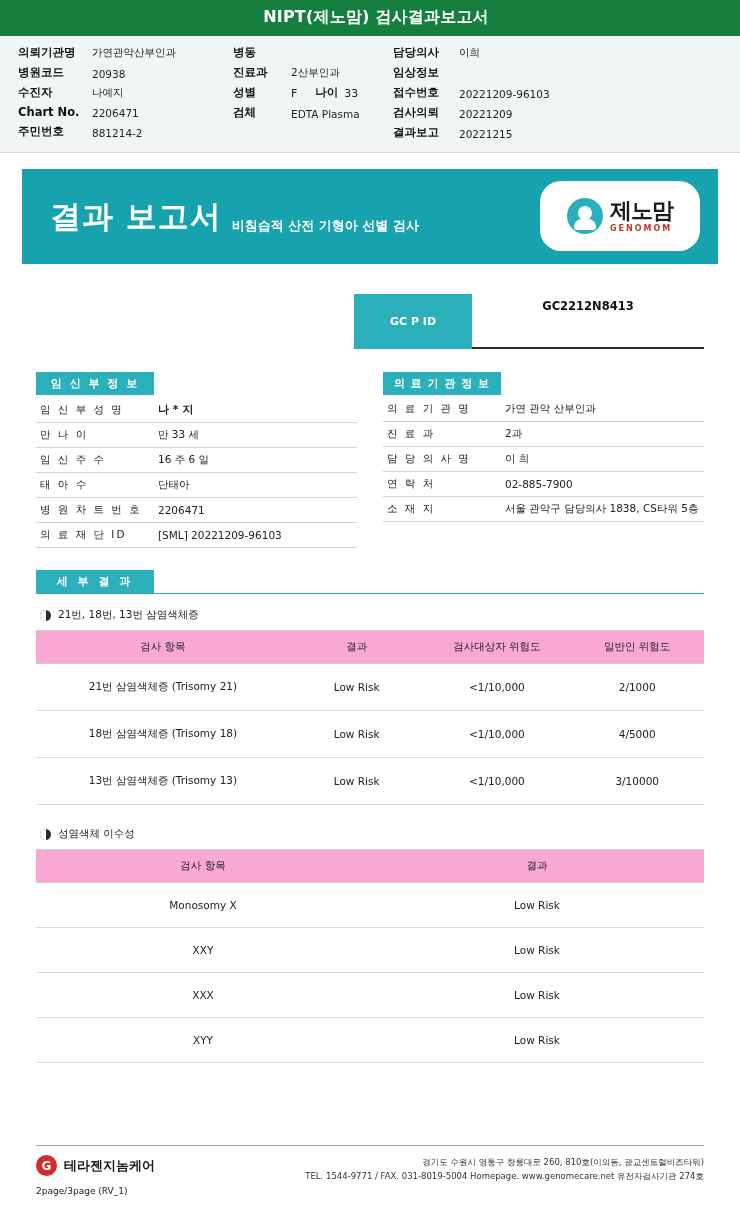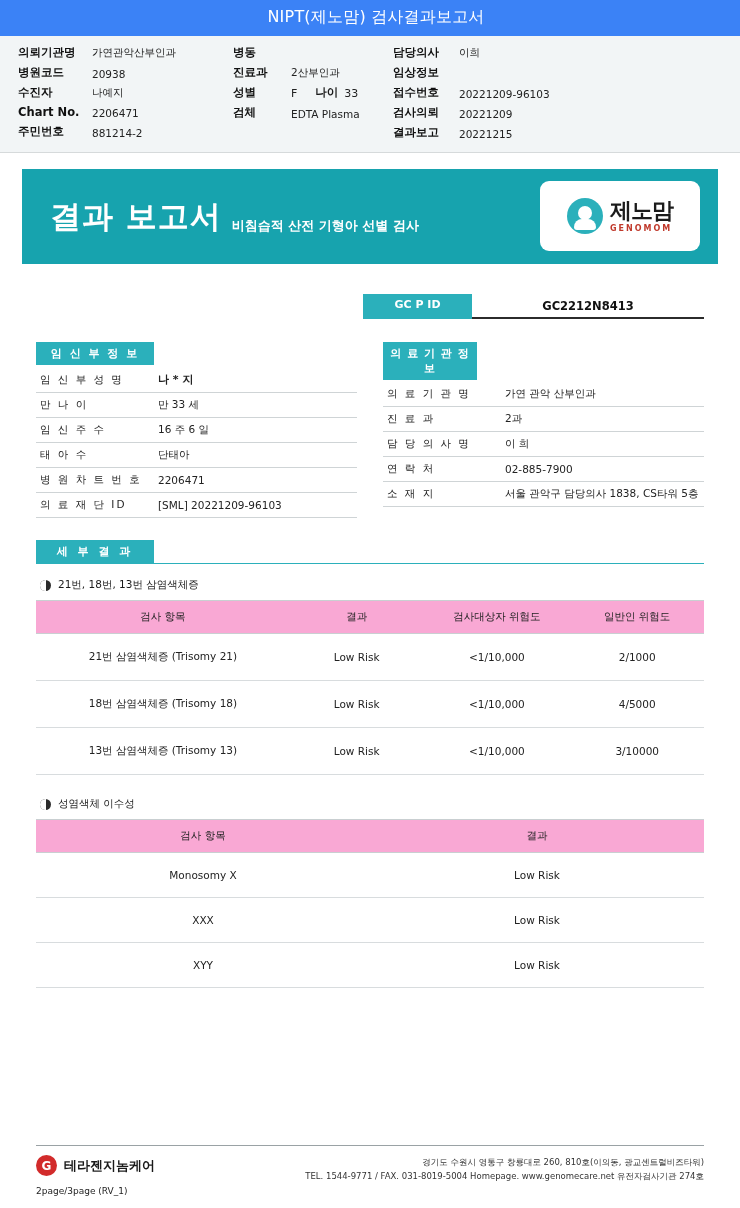--- a/index.html
+++ b/index.html
@@ -5,25 +5,25 @@
   * { box-sizing: border-box; }
   html, body {
     margin: 0; padding: 0;
     background: #ffffff;
     font-family: "DejaVu Sans", "Liberation Sans", sans-serif;
   }
   body { width: 740px; height: 1208px; position: relative; overflow: hidden; }
 
   
   .doc-header {
-    background: #3b82f6;
+    background: #15803d;
     color: #fff;
     text-align: center;
     font-size: 16px;
-    font-weight: normal;
+    font-weight: bold;
     padding: 7px 0 8px 12px;
     letter-spacing: 0.2px;
   }
 
   
   .info-panel {
     background: #f2f5f6;
     border-bottom: 1px solid #d6dadb;
     padding: 9px 18px 12px 18px;
     display: flex;
@@ -74,21 +74,21 @@
     align-self: flex-end;
     margin-bottom: 26px;
   }
   .logo-box {
     position: absolute;
     right: 18px;
     top: 12px;
     width: 160px;
     height: 70px;
     background: #fff;
-    border-radius: 9px;
+    border-radius: 21px;
     display: flex;
     align-items: center;
     justify-content: center;
     gap: 7px;
   }
   .logo-mark {
     width: 36px; height: 36px; border-radius: 50%;
     background: #2bb0bb;
     position: relative;
   }
@@ -111,22 +111,22 @@
   
   .content { padding: 18px 36px 0 36px; }
 
   
   .gcp-row { display: flex; justify-content: flex-end; margin-top: 12px; }
   .gcp-label {
     background: #2bb0bb;
     color: #fff;
     font-size: 11px;
     font-weight: bold;
-    padding: 4px 0;
-    width: 109px;
+    padding: 21px 0;
+    width: 118px;
     text-align: center;
   }
   .gcp-value {
     border-bottom: 2px solid #2b2b2b;
     width: 232px;
     text-align: center;
     font-size: 11.5px;
     font-weight: bold;
     padding: 5px 0 4px 0;
     color: #111;
@@ -145,21 +145,21 @@
   .two-col { display: flex; gap: 26px; margin-top: 23px; }
   .col { flex: 1; }
   .kv-table { width: 100%; border-collapse: collapse; margin-top: 2px; }
   .kv-table tr { border-bottom: 1px solid #cfd4d6; }
   .kv-table td { padding: 5px 4px; font-size: 10.5px; color: #222; vertical-align: middle; }
   .kv-k { width: 118px; letter-spacing: 2px; color: #333; }
   .kv-v { color: #111; }
   .kv-v.bold { font-weight: bold; font-size: 11px; }
 
   .sec-bar.left-w { width: 118px; letter-spacing: 2px; }
-  .sec-bar.right-w { width: 94px; letter-spacing: 1px; }
+  .sec-bar.right-w { width: 118px; letter-spacing: 1px; }
 
   
   .detail-head { margin-top: 22px; }
   .sec-bar.detail { width: 118px; letter-spacing: 3px; }
   .rule { border-bottom: 1px solid #2bb0bb; margin-top: 0; }
 
   .bullet-row { display: flex; align-items: center; gap: 7px; margin: 14px 0 8px 4px; }
   .bullet {
     width: 11px; height: 11px; border-radius: 50%;
     background: #2b2b2b;
@@ -425,20 +425,24 @@
         <th style="width:50%">검사 항목</th>
         <th style="width:50%">결과</th>
       </tr>
     </thead>
     <tbody>
       <tr>
         <td>Monosomy X</td>
         <td>Low Risk</td>
       </tr>
       <tr>
+        <td>XXY</td>
+        <td>Low Risk</td>
+      </tr>
+      <tr>
         <td>XXX</td>
         <td>Low Risk</td>
       </tr>
       <tr>
         <td>XYY</td>
         <td>Low Risk</td>
       </tr>
     </tbody>
   </table>
 </div>

